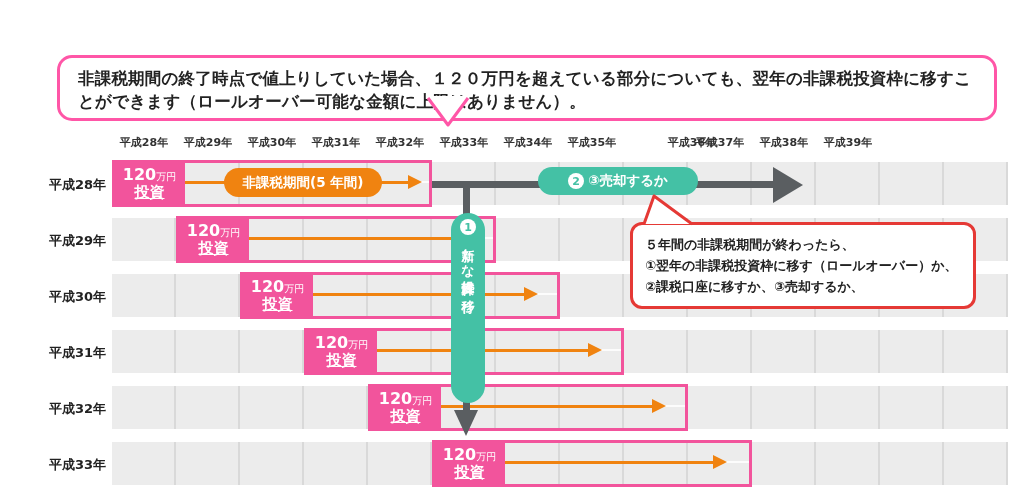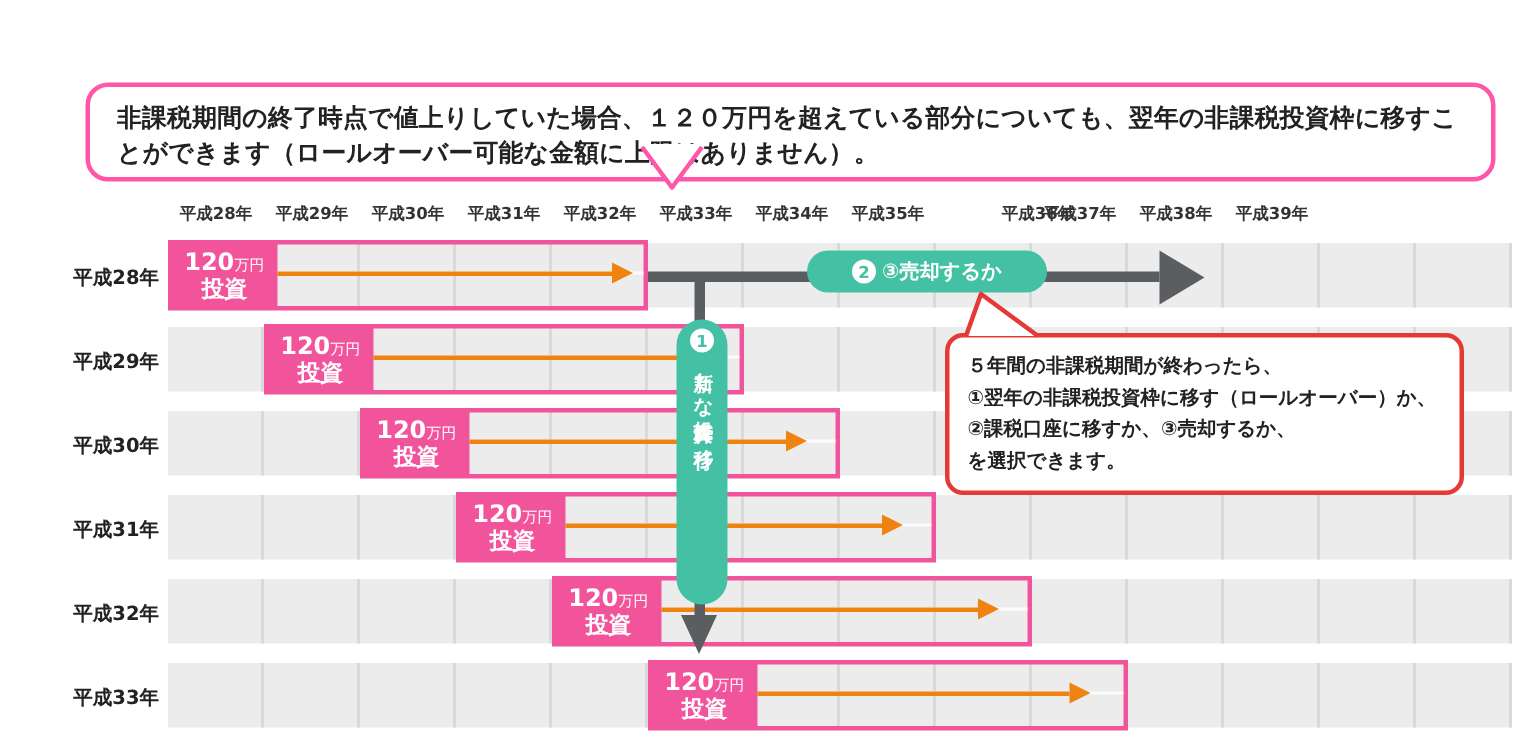--- a/index.html
+++ b/index.html
@@ -146,20 +146,21 @@
   <div class="oline" style="left:441px;top:405px;width:211px"></div>
   <div class="ohead" style="left:652px;top:399px"></div>
   <div class="oline" style="left:505px;top:461px;width:208px"></div>
   <div class="ohead" style="left:713px;top:455px"></div>
 
   <div class="dline-h"></div>
   <div class="dhead-h"></div>
   <div class="dline-v"></div>
   <div class="dhead-v"></div>
 
+  <div class="opill">非課税期間(5 年間)</div>
 
   <div class="tpill">
     <span class="circle-num">2</span>
     <span>③売却するか</span>
   </div>
 
   <div class="ribbon">
     <span class="circle-num">1</span>
     <span class="ribbon-text">新たな投資枠に移行</span>
   </div>
@@ -169,20 +170,19 @@
   </div>
   <svg class="tail-top" width="60" height="32">
     <polygon points="10,0 50,0 30,29" fill="#ffffff"></polygon>
     <polyline points="10,2 30,29 50,2" fill="none" stroke="#ff56a7" stroke-width="3" stroke-linejoin="round"></polyline>
   </svg>
 
   <div class="callout-side">
     <div>５年間の非課税期間が終わったら、</div>
     <div>①翌年の非課税投資枠に移す（ロールオーバー）か、</div>
     <div>②課税口座に移すか、③売却するか、</div>
-    <div>を選択できます。</div>
   </div>
   <svg class="tail-side" width="64" height="32">
     <polygon points="16,2 54,30 6,30" fill="#ffffff"></polygon>
     <polyline points="6,30 16,2 54,30" fill="none" stroke="#e53935" stroke-width="3" stroke-linejoin="round"></polyline>
   </svg>
 
 </div>
 
 </body></html>

